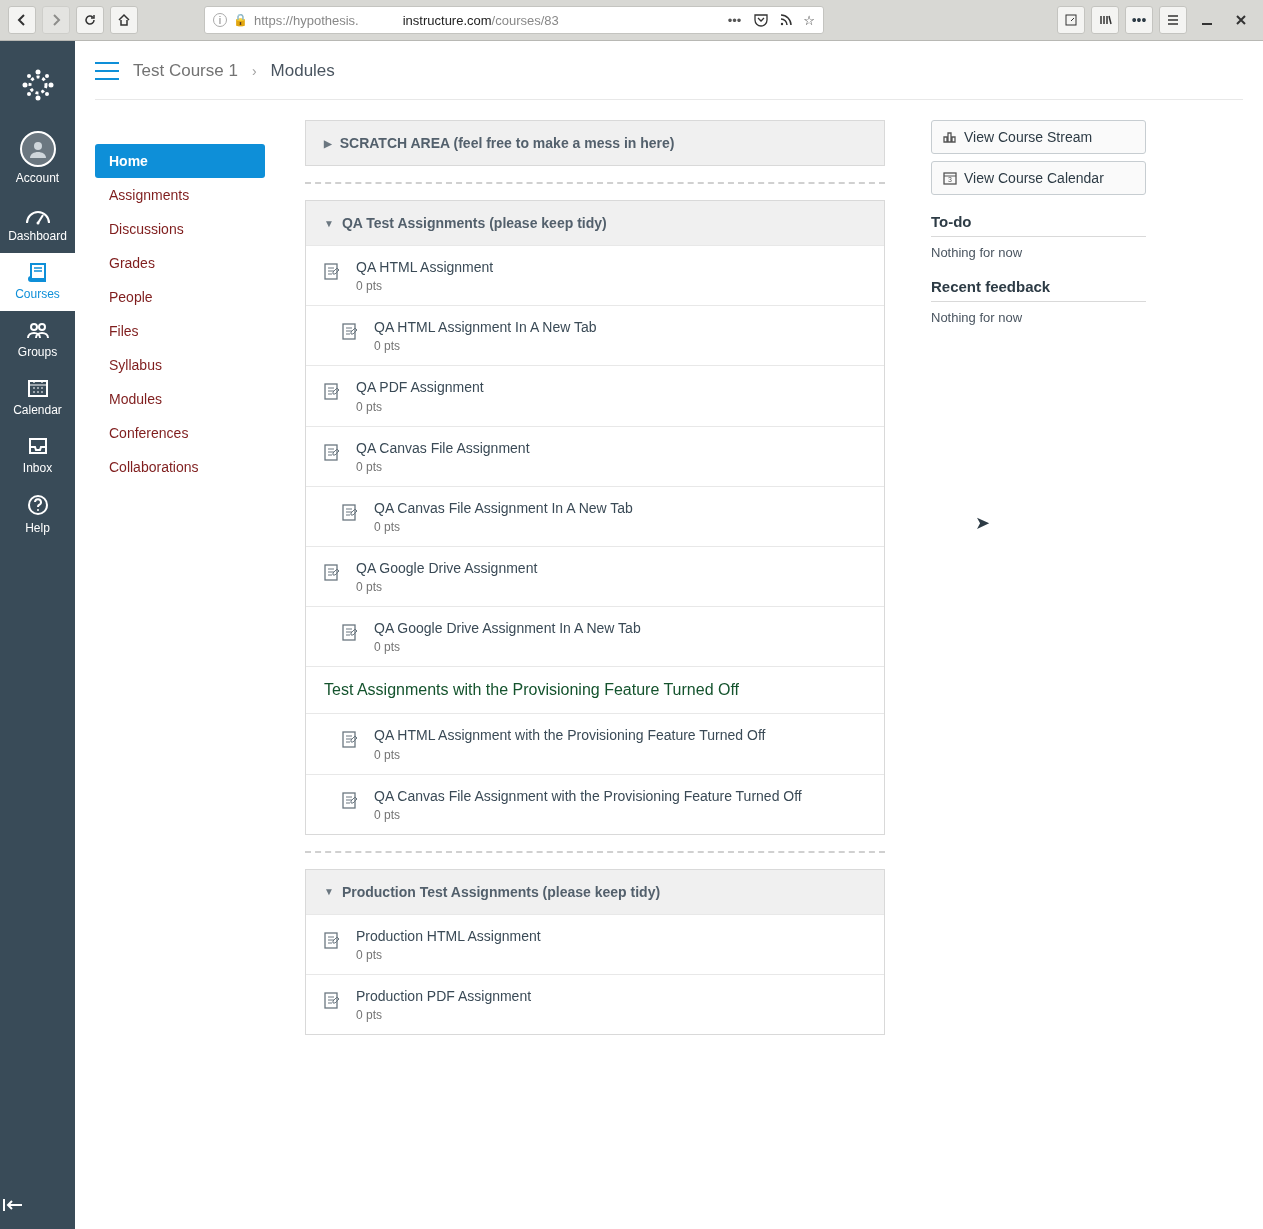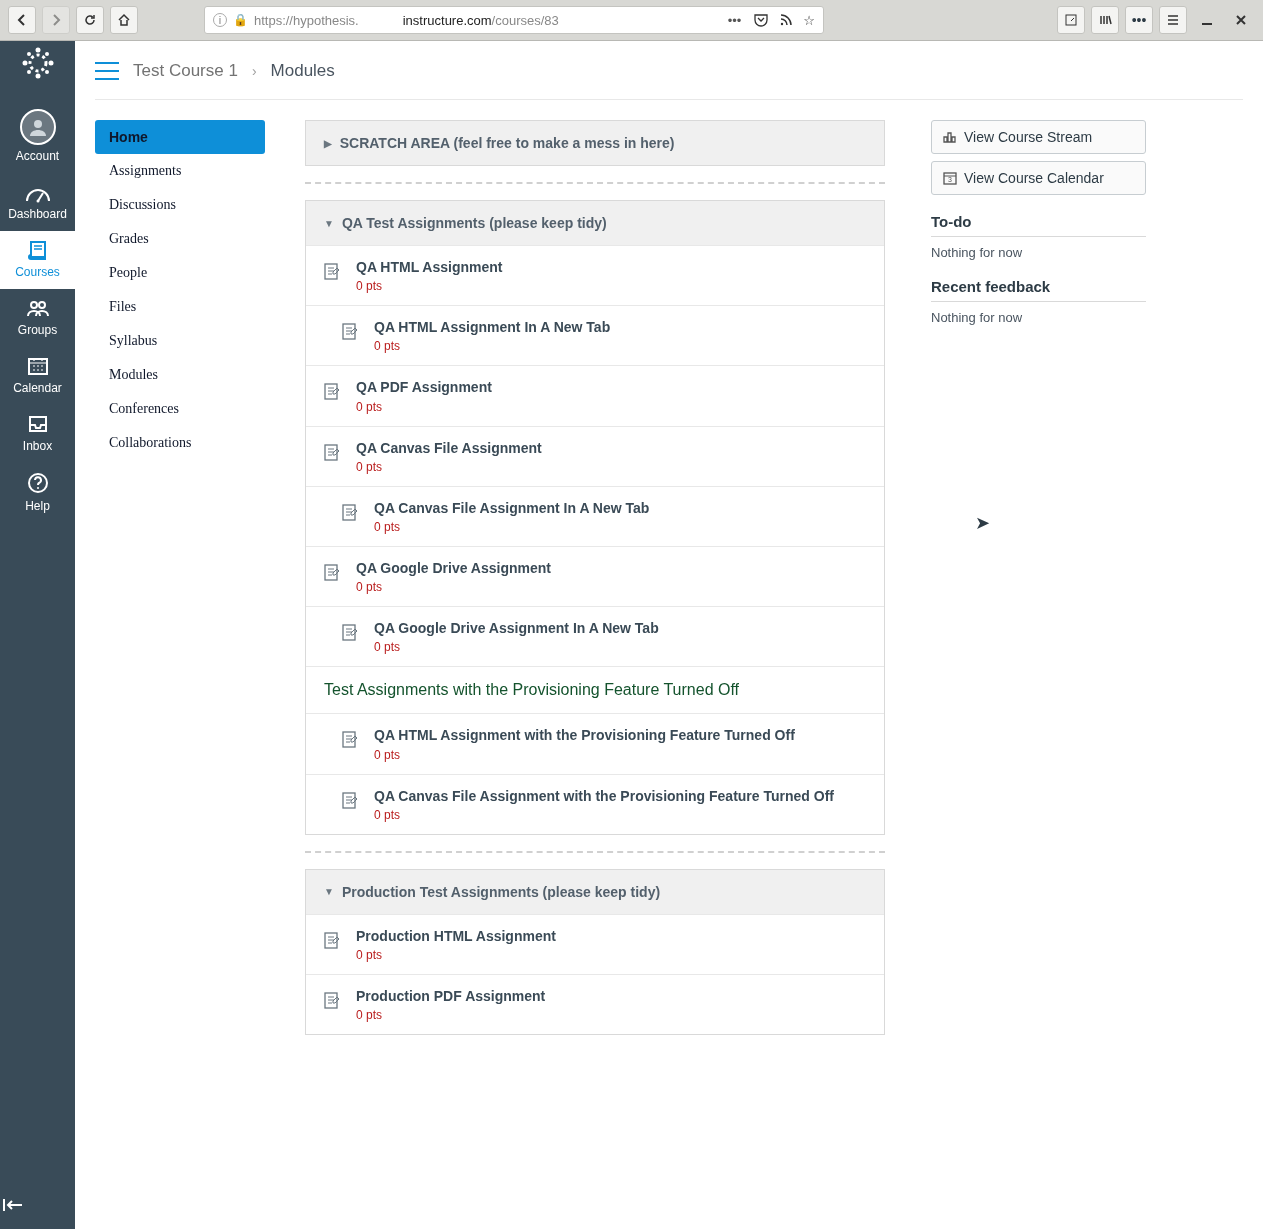--- a/index.html
+++ b/index.html
@@ -11,21 +11,21 @@
 .chrome-btn.disabled { opacity: 0.45; }
 .url-bar { flex: 1; max-width: 620px; height: 28px; background: #fff; border: 1px solid #c4c4c0; border-radius: 3px; display: flex; align-items: center; padding: 0 8px; gap: 6px; margin-left: 60px; font-size: 13px; }
 .url-info { color: #888; font-size: 11px; border: 1px solid #aaa; border-radius: 50%; width: 14px; height: 14px; display:flex; align-items:center; justify-content:center; }
 .url-lock { color: #12a03a; font-size: 12px; }
 .url-text { color: #888; }
 .url-text .host { color: #222; padding-left: 44px; }
 .chrome-right2 { display: flex; gap: 6px; margin-left: auto; }
 
 
 .layout { display: flex; height: 1188px; }
-.global-nav { width: 75px; background: #394b58; color: #fff; display: flex; flex-direction: column; align-items: center; padding-top: 2px; position: relative; }
+.global-nav { width: 75px; background: #394b58; color: #fff; display: flex; flex-direction: column; align-items: center; padding-top: 24px; position: relative; }
 .logo { width: 40px; height: 40px; margin-bottom: 18px; }
 .nav-item { width: 75px; text-align: center; padding: 8px 0 10px; font-size: 12px; color: #fff; cursor: pointer; }
 .nav-item.active { background: #fff; color: #0e8fd8; }
 .nav-item.active .nav-icon { color: #0e8fd8; }
 .nav-icon { display: block; margin: 0 auto 4px; color: #fff; }
 .avatar-circle { width: 36px; height: 36px; border-radius: 50%; background: #6b7780; border: 2px solid #fff; margin: 0 auto 4px; display:flex; align-items:center; justify-content:center; }
 .nav-collapse { position: absolute; bottom: 14px; left: 0; width: 75px; text-align: center; }
 
 
 .main { flex: 1; padding: 20px 20px 0 20px; overflow: hidden; }
@@ -34,36 +34,36 @@
 .hamburger span { height: 2px; background: #0e8fd8; }
 .crumb-link { color: #737373; font-size: 17px; }
 .crumb-sep { color: #a0a0a0; }
 .crumb-current { color: #4a5560; font-size: 17px; }
 
 .content-row { display: flex; gap: 40px; }
 
 
 .course-nav { width: 170px; list-style: none; }
 .course-nav li { padding: 9px 14px; font-size: 14px; color: #0e8fd8; cursor: pointer; }
-.course-nav li.active { background: #0e8fd8; color: #0f172a; font-weight: bold; border-radius: 3px; }
-.course-nav li:not(.active) { color: #0f172a; font-family: Liberation Serif, serif; }
+.course-nav li.active { background: #0e8fd8; color: #ffffff; font-weight: bold; border-radius: 3px; margin-top: 24px; }
+.course-nav li:not(.active) { color: #7f1d1d; }
 
 
 .modules { flex: 1; max-width: 580px; }
 .module { border: 1px solid #d9d9d9; margin-bottom: 0; }
 .module + .module-gap { border-top: 2px dashed #d0d0d0; margin: 16px 0 0; }
 .module-gap + .module { margin-top: 16px; }
 .module-header { background: #f0f0f0; padding: 14px 18px; font-size: 14px; color: #53606c; font-weight: bold; display: flex; align-items: center; gap: 8px; cursor: pointer; }
 .module-header .tri { font-size: 10px; color: #6b7780; }
 .module-items { list-style: none; }
 .module-item { display: flex; align-items: flex-start; gap: 14px; padding: 12px 16px; border-top: 1px solid #e8e8e8; background: #fff; cursor: pointer; }
 .module-item.indent { padding-left: 34px; }
 .module-item .ico { width: 20px; height: 20px; margin-top: 4px; flex-shrink: 0; color: #6b7780; }
-.module-item .ttl { font-size: 14px; font-weight: bold; color: #3a4a56; line-height: 1.3; }
-.module-item .pts { font-size: 12px; color: #b91c1c; margin-top: 3px; }
+.module-item .ttl { font-size: 14px; font-weight: normal; color: #3a4a56; line-height: 1.3; }
+.module-item .pts { font-size: 12px; color: #737373; margin-top: 3px; }
 .module-subheader { padding: 14px 18px; font-size: 16px; color: #14532d; border-top: 1px solid #e8e8e8; background: #fff; }
 
 
 .sidebar { width: 215px; margin-left: 6px; }
 .side-btn { width: 100%; border: 1px solid #c7cdd1; background: #fafafa; padding: 8px 10px; border-radius: 3px; margin-bottom: 7px; font-size: 14px; color: #2d3b45; display: flex; align-items: center; gap: 6px; cursor: pointer; }
 .side-h { font-size: 15px; font-weight: bold; margin: 18px 0 6px; color: #2d3b45; }
 .side-hr { border: 0; border-top: 1px solid #d9d9d9; margin: 4px 0 8px; }
 .side-txt { font-size: 13px; color: #4a5560; }
 
 .cursor-ptr { position: absolute; left: 975px; top: 512px; font-size: 18px; pointer-events:none; }

